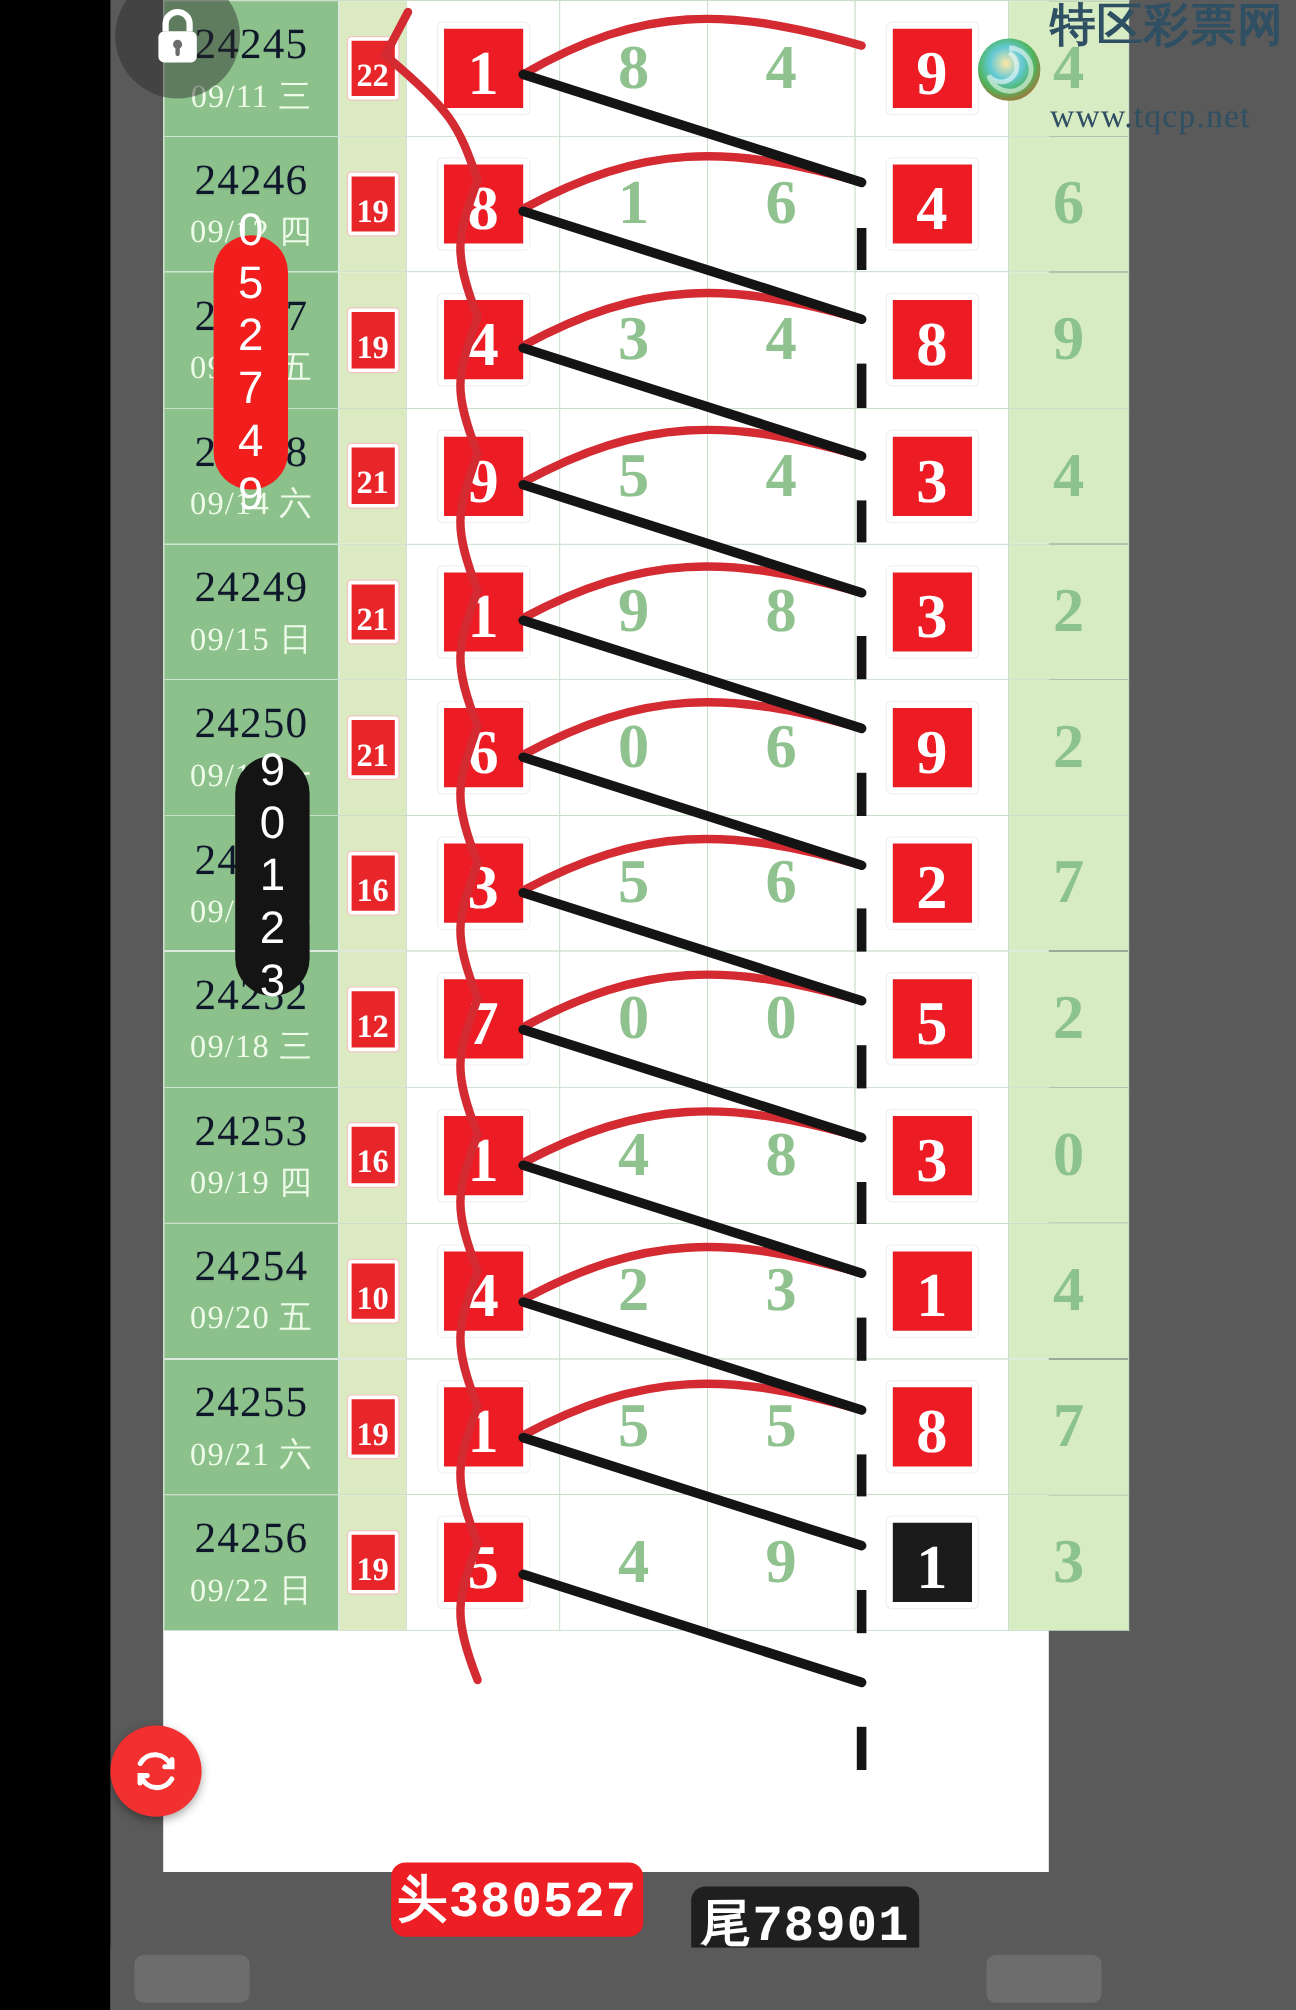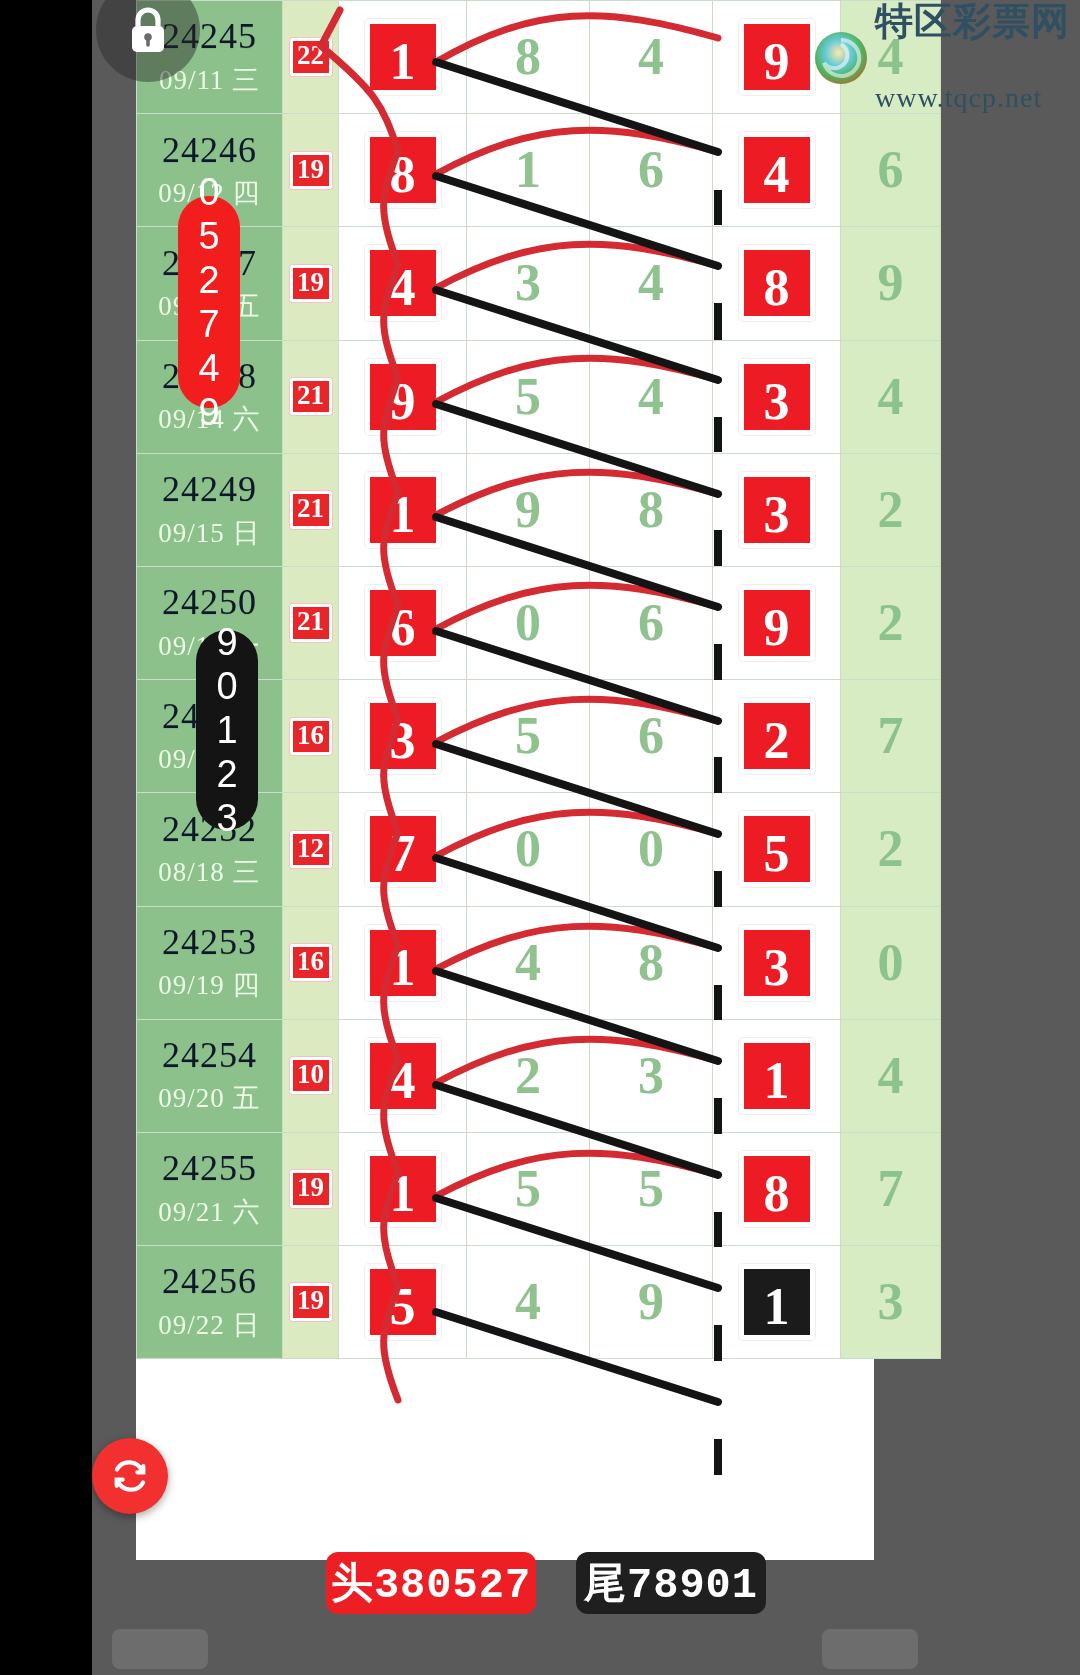--- a/index.html
+++ b/index.html
@@ -63,21 +63,21 @@
   .issue-date {
     display: block;
     font-size: 27px;
     color: #eefbe8;
     margin-top: 4px;
     letter-spacing: 1px;
   }
   .sum-badge {
     display: inline-block;
     min-width: 42px;
-    padding: 0 4px 3px;
+    padding: 15px 4px 3px;
     background: #e8262a;
     color: #fff;
     font-size: 27px;
     font-weight: bold;
     border: 3px solid #fff;
     border-radius: 3px;
     box-shadow: 0 0 0 1px #f2c3c3;
     line-height: 1.05;
   }
   .box {
@@ -185,21 +185,21 @@
     display: flex; align-items: center; justify-content: center;
     border-radius: 12px;
     color: #fff;
     font-size: 42px;
     font-weight: bold;
     font-family: Liberation Mono, monospace;
     letter-spacing: 1px;
     height: 62px;
   }
   .fb.red   { background: #ed1f24; left: 190px;  width: 210px; }
-  .fb.black { background: #1f1f1f; left: 440px;  width: 190px; }
+  .fb.black { background: #1f1f1f; left: 440px;  width: 190px; margin-top: 20px; }
 
   .nav-ghost {
     position: absolute;
     bottom: 0; left: 92px; width: 988px; height: 52px;
     background: #5a5a5a;
   }
   .nav-ghost .pillbtn {
     position: absolute; bottom: 6px;
     width: 96px; height: 40px; border-radius: 8px;
     background: #6d6d6d;
@@ -295,21 +295,21 @@
             <td class="c-sum"><span class="sum-badge">16</span></td>
             <td class="c-d1"><span class="box red">3</span></td>
             <td class="c-d2"><span class="plain">5</span></td>
             <td class="c-d3"><span class="plain">6</span></td>
             <td class="c-d4"><span class="box red">2</span></td>
             <td class="c-tail"><span class="tailnum">7</span></td>
           </tr>
           <tr>
             <td class="c-issue">
               <span class="issue-no">24252</span>
-              <span class="issue-date">08/18 三</span>
+              <span class="issue-date">09/18 三</span>
             </td>
             <td class="c-sum"><span class="sum-badge">12</span></td>
             <td class="c-d1"><span class="box red">7</span></td>
             <td class="c-d2"><span class="plain">0</span></td>
             <td class="c-d3"><span class="plain">0</span></td>
             <td class="c-d4"><span class="box red">5</span></td>
             <td class="c-tail"><span class="tailnum">2</span></td>
           </tr>
           <tr>
             <td class="c-issue">

